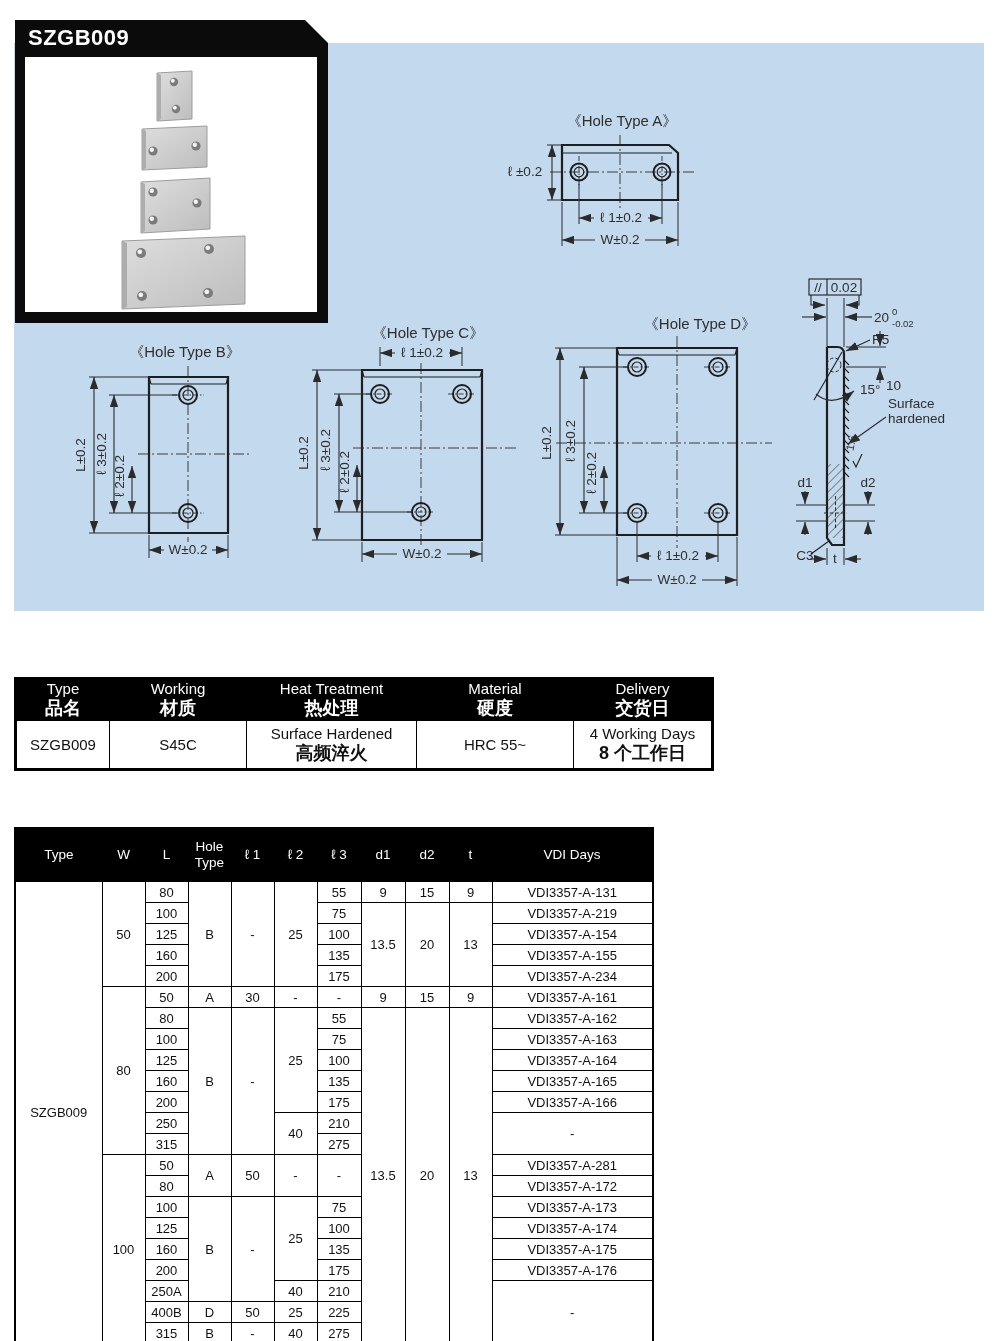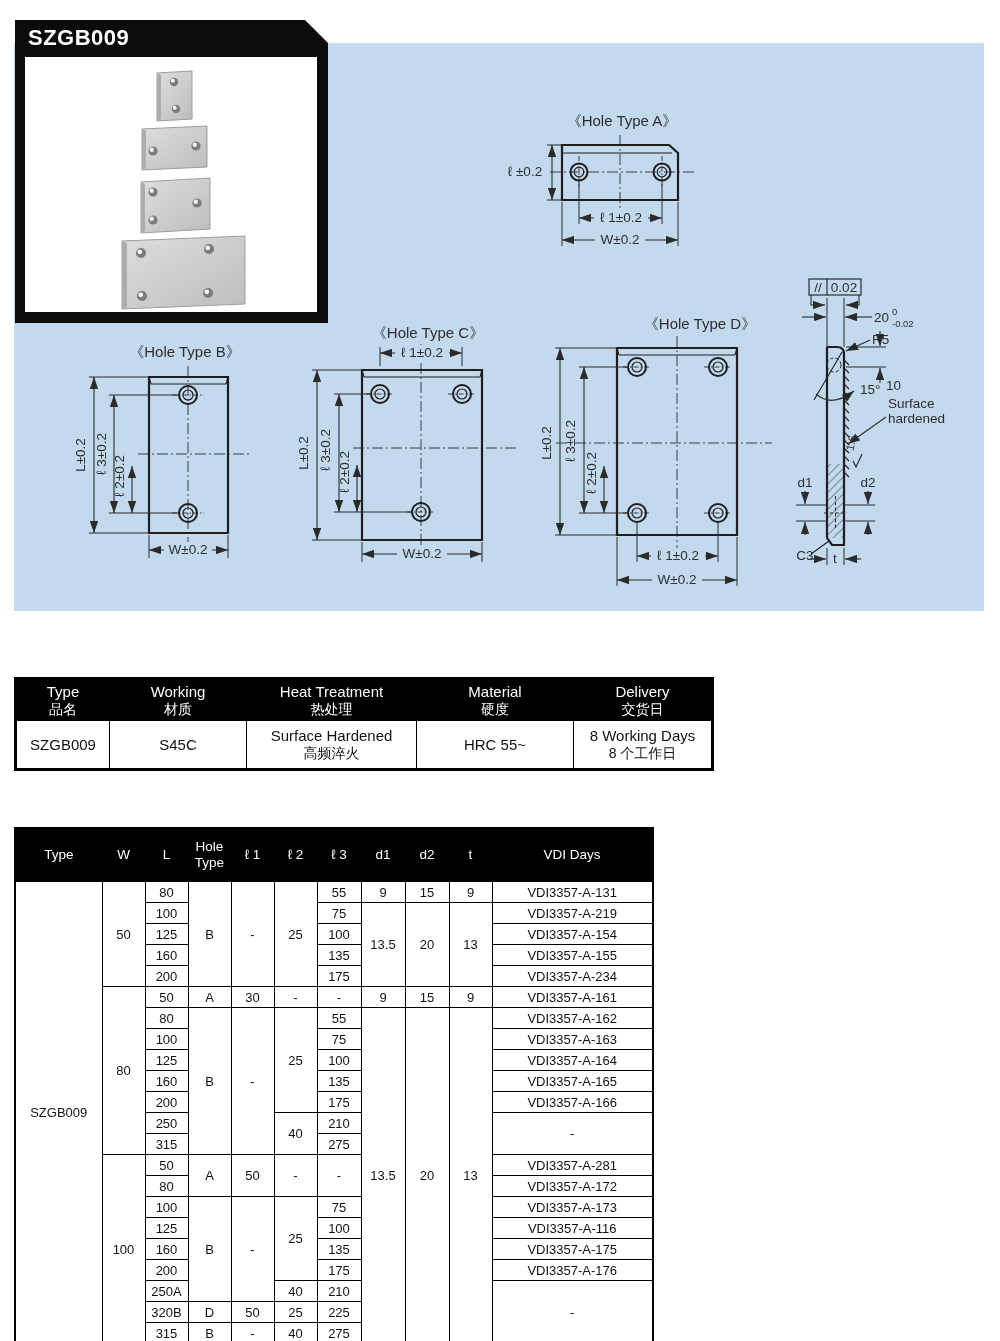--- a/index.html
+++ b/index.html
@@ -32,21 +32,21 @@
   .hole-o{stroke:#1e1e1e;stroke-width:2;fill:none;}
   .hole-i{stroke:#1e1e1e;stroke-width:1.2;fill:none;}
   .bgbox{fill:#c3d9ed;}
   
   .info-table{position:absolute;left:14px;top:677px;border-collapse:collapse;table-layout:fixed;width:697px;}
   .info-table th,.info-table td{border:1px solid #000;text-align:center;vertical-align:middle;padding:0;}
   .info-table{border:3px solid #000;}
   .info-table th{background:#000;color:#fff;font-weight:normal;height:40px;}
   .info-table td{height:47px;font-size:15px;background:#fff;}
   .en{display:block;font-size:15px;line-height:1.2;}
-  .zh{display:block;font-size:14px;line-height:1.2;}
+  .zh{display:block;font-size:18px;line-height:1.2;font-weight:bold;}
   
   .spec-table{position:absolute;left:14px;top:827px;border-collapse:collapse;table-layout:fixed;width:638px;border:2px solid #000;}
   .spec-table th{background:#000;color:#fff;font-weight:normal;height:50px;font-size:13.5px;white-space:pre-line;line-height:1.15;}
   .spec-table td{border:1px solid #000;text-align:center;vertical-align:middle;height:20px;font-size:13px;padding:0;background:#fff;}
 </style>
 </head>
 <body>
 
 <svg width="0" height="0" style="position:absolute" aria-hidden="true">
   <defs>
@@ -363,21 +363,21 @@
   </tr>
   <tr>
     <td>SZGB009</td>
     <td>S45C</td>
     <td>
           <span class="en">Surface Hardened</span>
           <span class="zh">高频淬火</span>
         </td>
     <td>HRC 55~</td>
     <td>
-          <span class="en">8 Working Days</span>
+          <span class="en">4 Working Days</span>
           <span class="zh">8 个工作日</span>
         </td>
   </tr>
 </tbody>
   </table>
 
 <table class="spec-table">
   <colgroup>
     <col style="width:87px">
       <col style="width:43px">
@@ -514,40 +514,40 @@
         <td>100</td>
         <td rowspan="5">B</td>
         <td rowspan="5">-</td>
         <td rowspan="4">25</td>
         <td>75</td>
         <td>VDI3357-A-173</td>
       </tr>
       <tr>
         <td>125</td>
         <td>100</td>
-        <td>VDI3357-A-116</td>
+        <td>VDI3357-A-174</td>
       </tr>
       <tr>
         <td>160</td>
         <td>135</td>
         <td>VDI3357-A-175</td>
       </tr>
       <tr>
         <td>200</td>
         <td>175</td>
         <td>VDI3357-A-176</td>
       </tr>
       <tr>
         <td>250A</td>
         <td>40</td>
         <td>210</td>
         <td rowspan="3">-</td>
       </tr>
       <tr>
-        <td>320B</td>
+        <td>400B</td>
         <td>D</td>
         <td>50</td>
         <td>25</td>
         <td>225</td>
       </tr>
       <tr>
         <td>315</td>
         <td>B</td>
         <td>-</td>
         <td>40</td>

